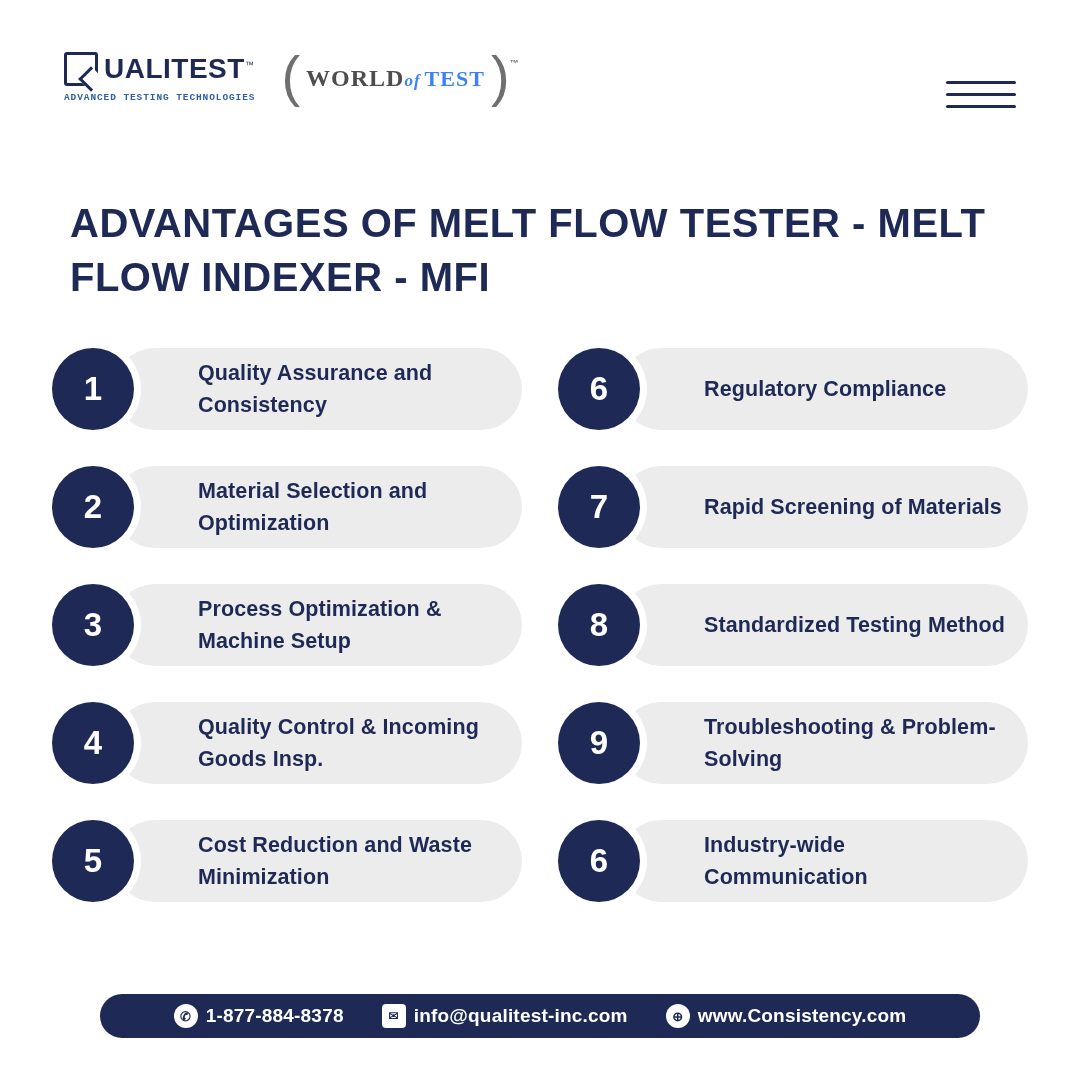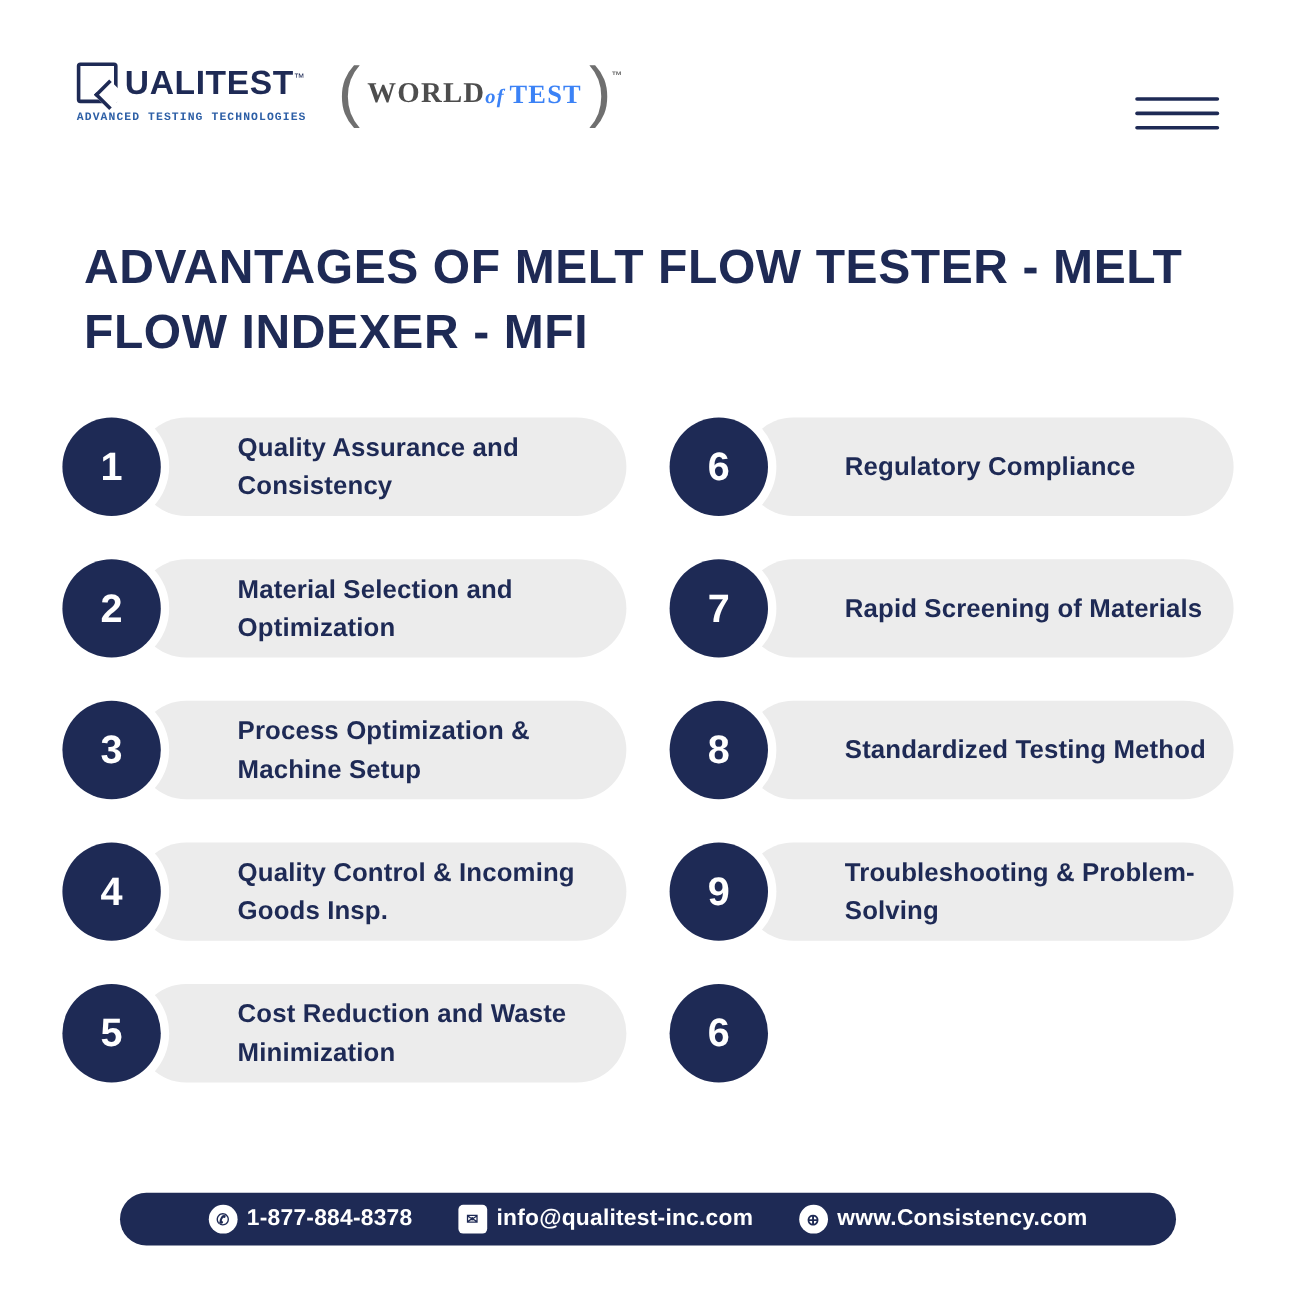--- a/index.html
+++ b/index.html
@@ -357,20 +357,23 @@
         </div>
         <div class="badge">8</div>
       </div>
       <div class="item">
         <div class="pill">
           <span class="pill-text">Troubleshooting &amp; Problem-Solving</span>
         </div>
         <div class="badge">9</div>
       </div>
       <div class="item">
+        <div class="pill">
+          <span class="pill-text">Industry-wide Communication</span>
+        </div>
         <div class="badge">6</div>
       </div>
     </div>
 
   </div>
 
   <div class="footer">
     <div class="contact">
       <span class="cicon">✆</span>
       <span>1-877-884-8378</span>

